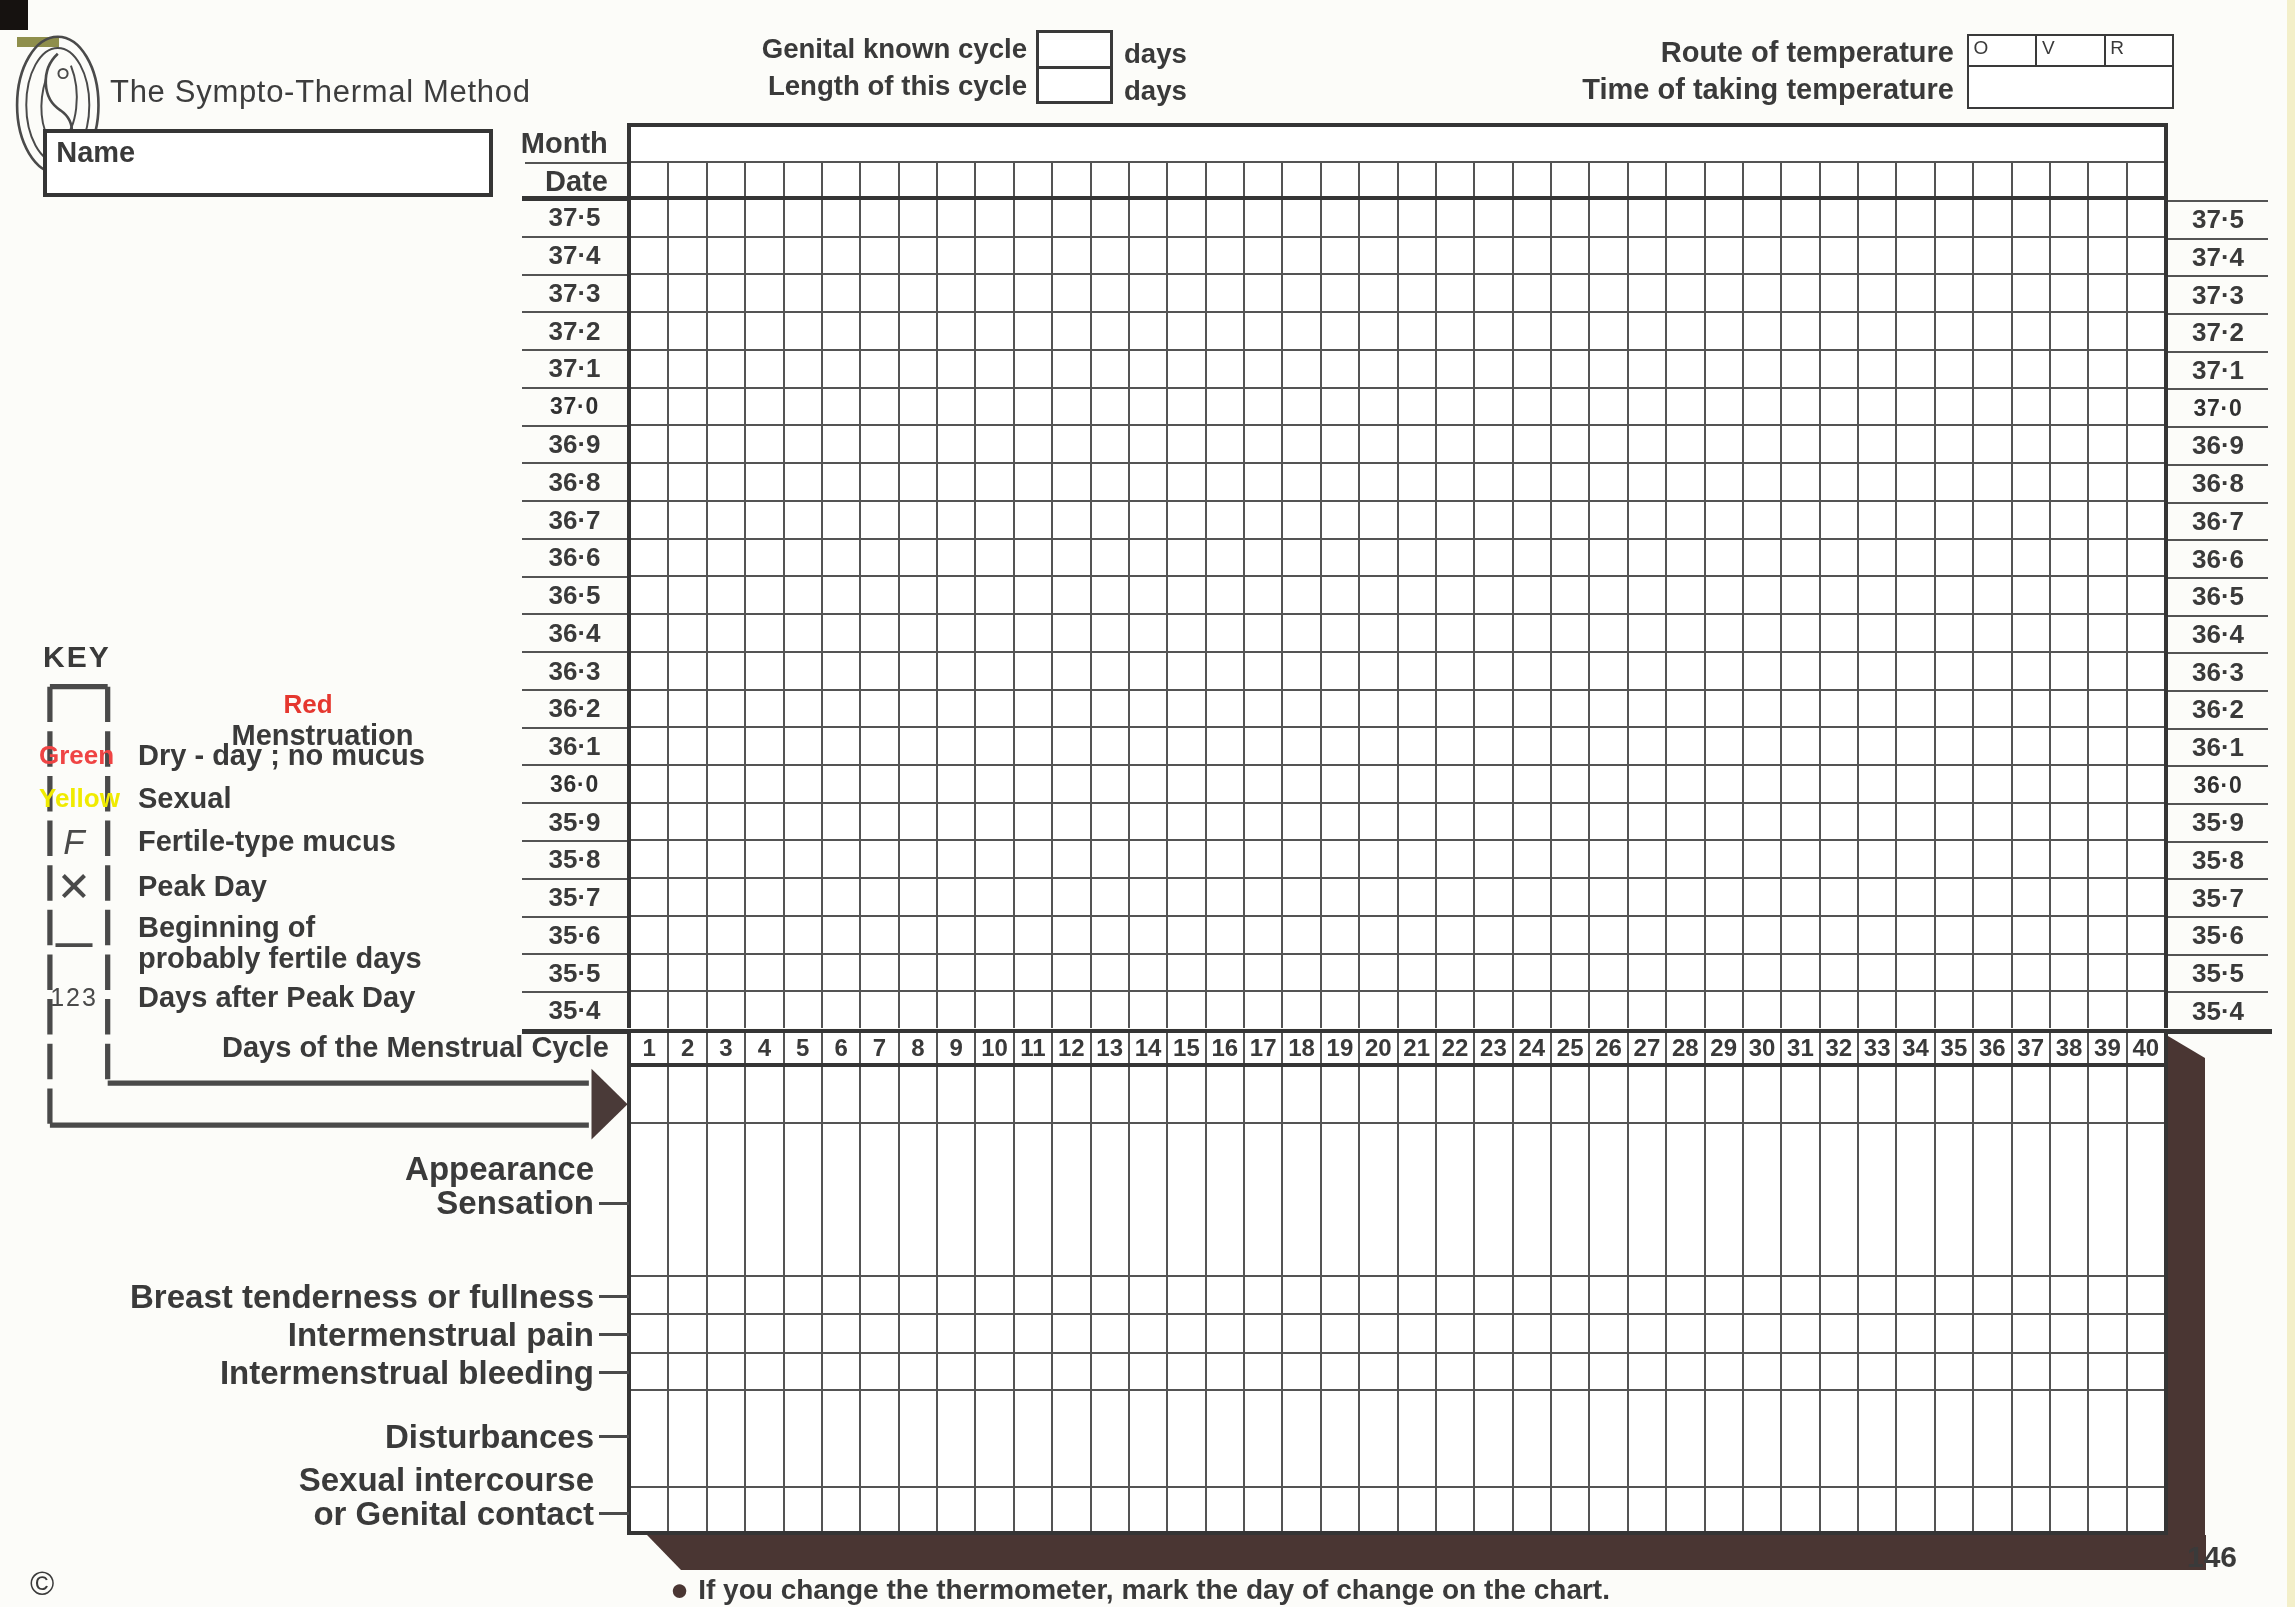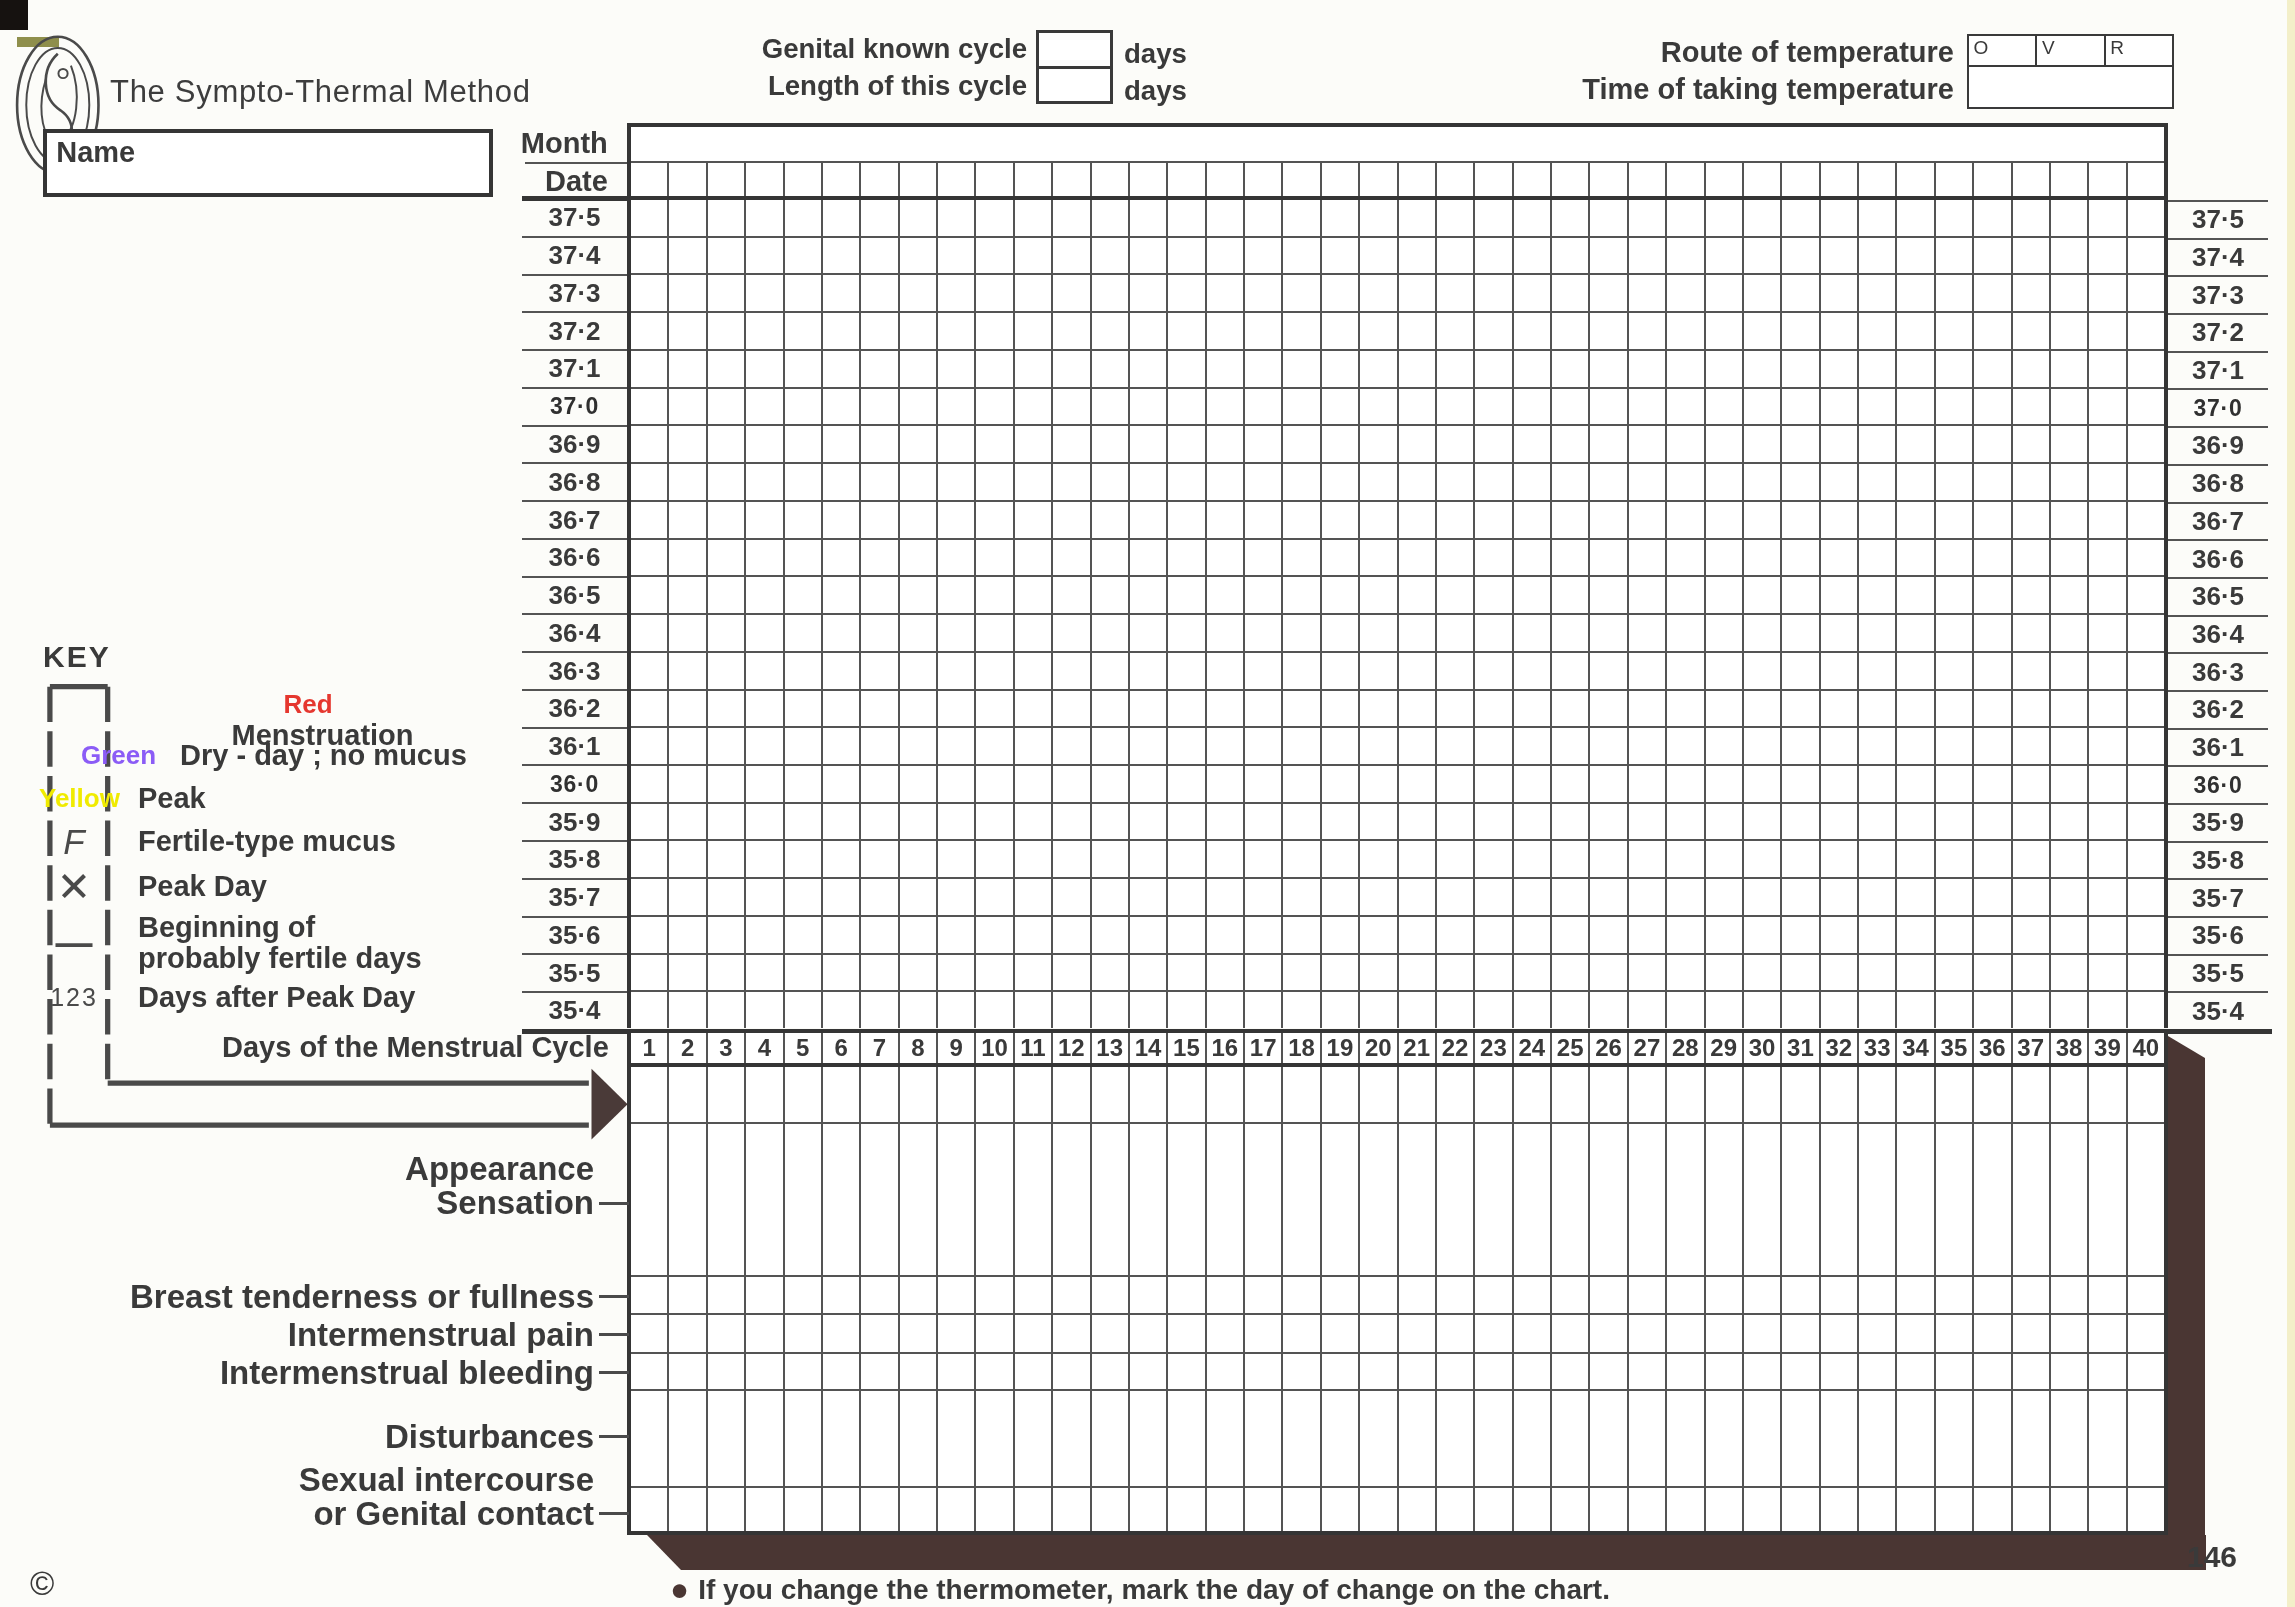--- a/index.html
+++ b/index.html
@@ -1518,29 +1518,29 @@
 
   <div id="key-title">KEY</div>
   <div id="key-items">
       <div class="key-item" style="height: 45px; flex-direction: column;">
         <span class="key-sym " style="color: rgb(229, 55, 47);">Red</span>
         <div class="key-lbl">
           <div>Menstruation</div>
         </div>
       </div>
       <div class="key-item" style="height: 43px;">
-        <span class="key-sym " style="color: #8b5cf6; margin-left: 42px;">Green</span>
+        <span class="key-sym " style="color: #ef4444;">Green</span>
         <div class="key-lbl">
           <div>Dry - day ; no mucus</div>
         </div>
       </div>
       <div class="key-item" style="height: 43px;">
         <span class="key-sym " style="color: rgb(240, 235, 0);">Yellow</span>
         <div class="key-lbl">
-          <div>Peak</div>
+          <div>Sexual</div>
         </div>
       </div>
       <div class="key-item" style="height: 43px;">
         <span class="key-sym f-sym" style="color: rgb(74, 74, 74);">F</span>
         <div class="key-lbl">
           <div>Fertile-type mucus</div>
         </div>
       </div>
       <div class="key-item" style="height: 47px;">
         <span class="key-sym x-sym" style="color: rgb(74, 74, 74);">✕</span>

